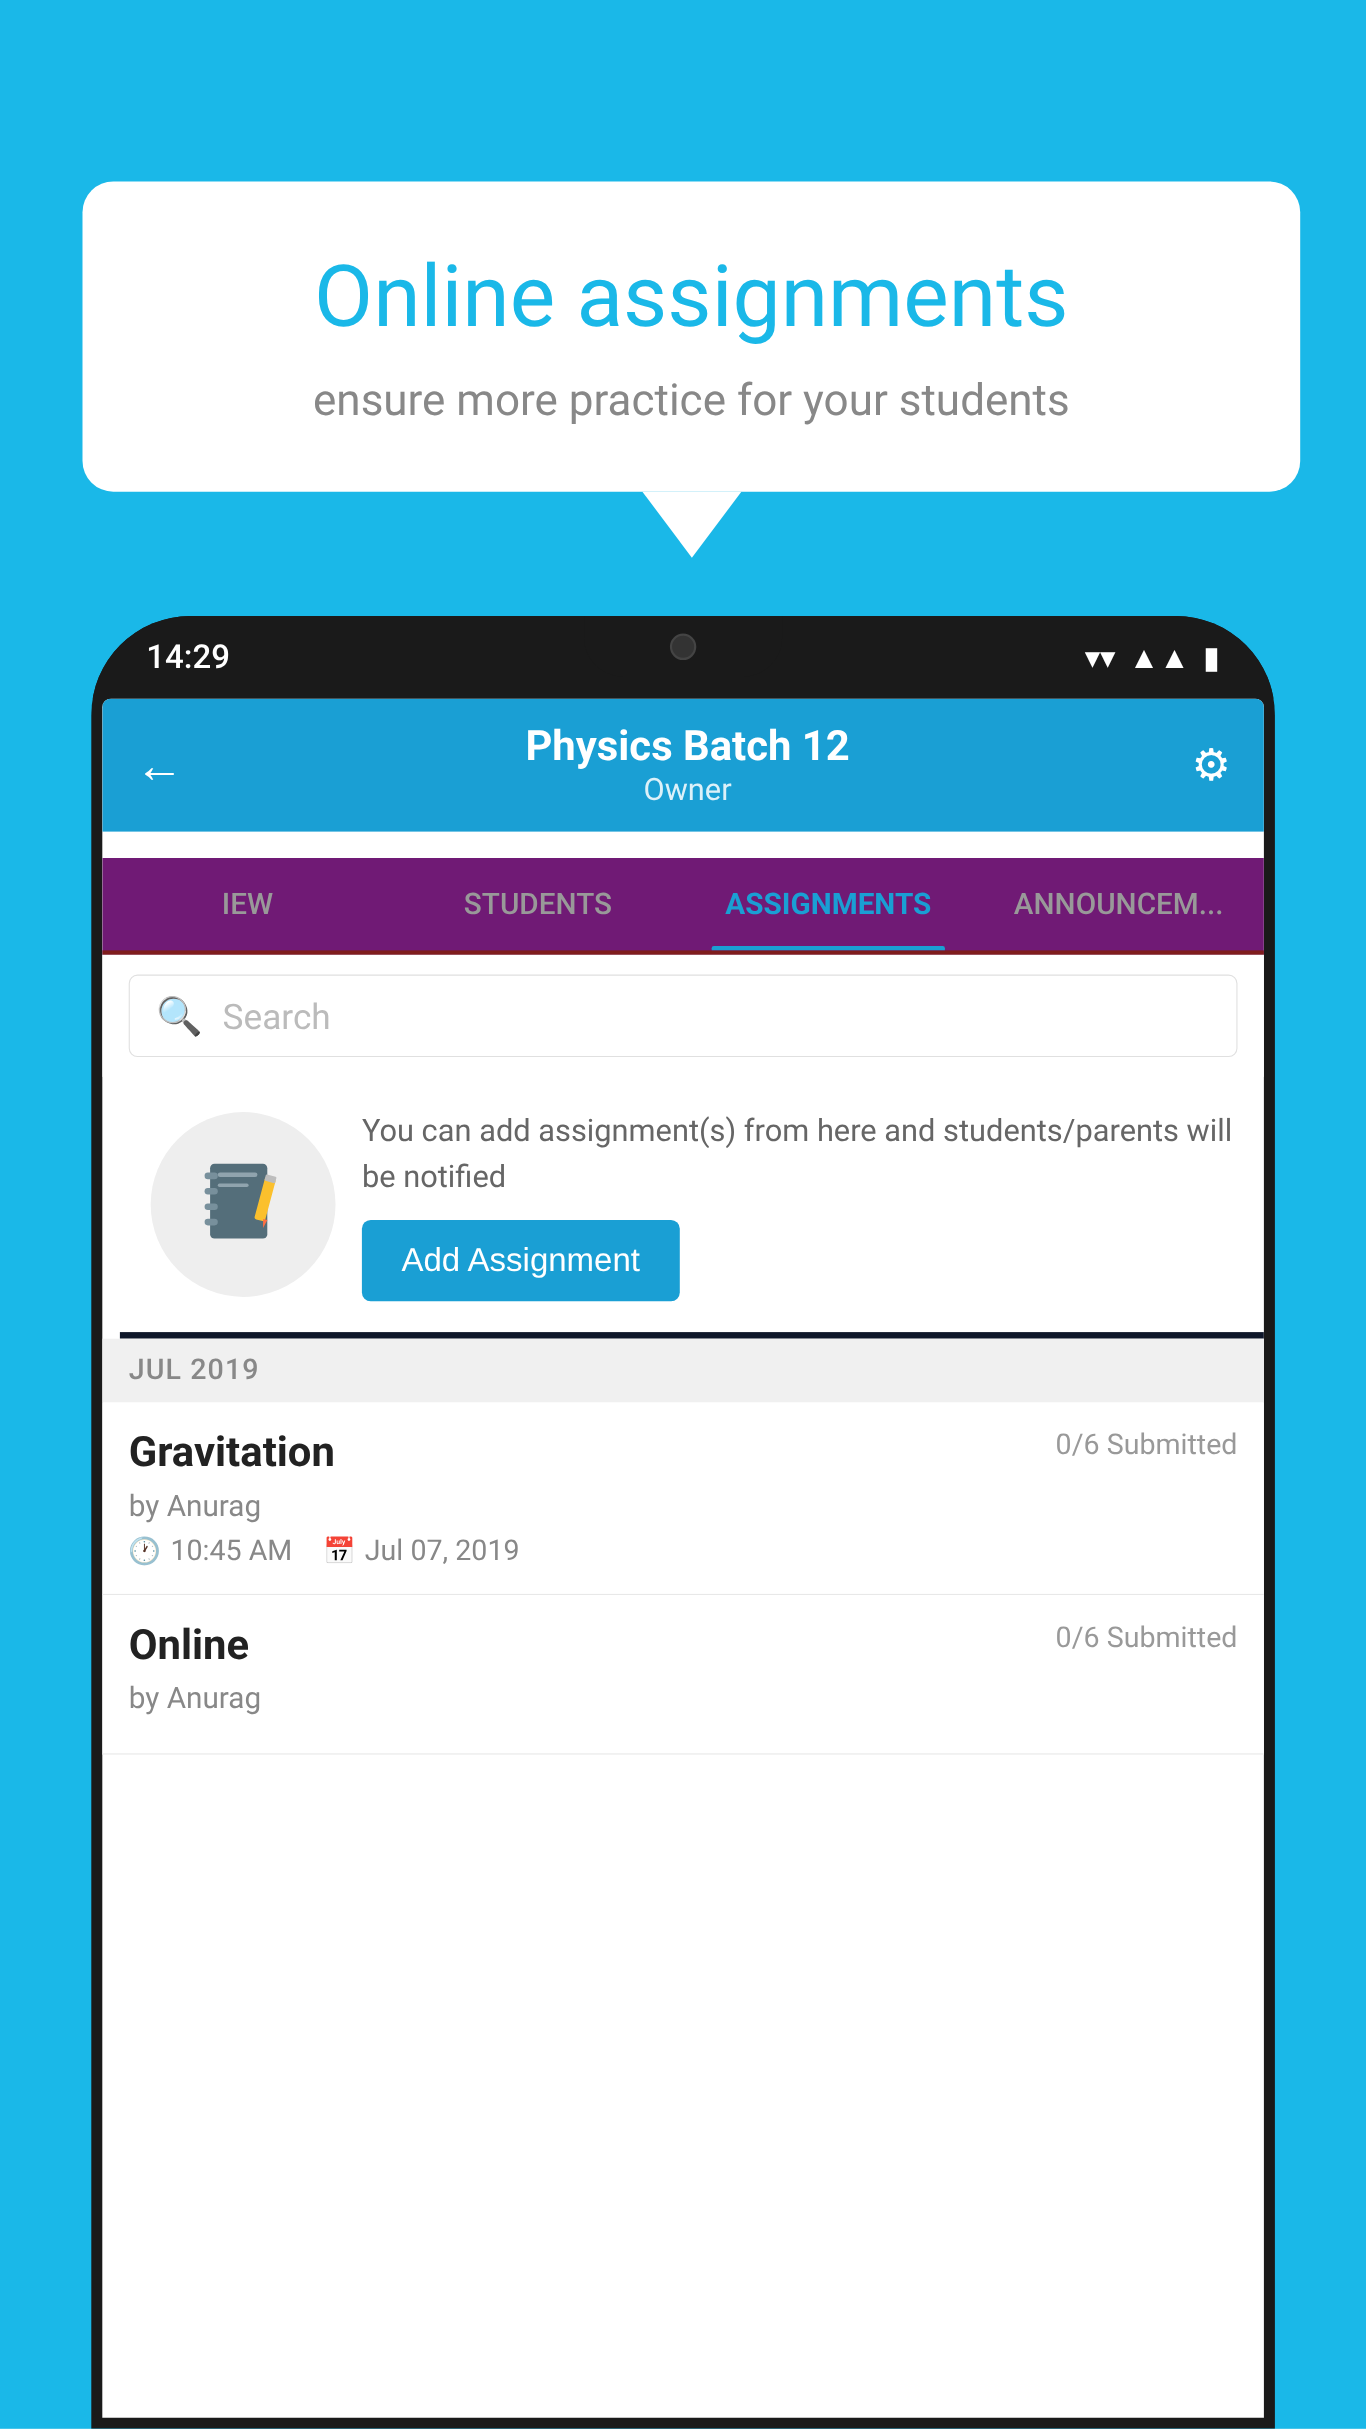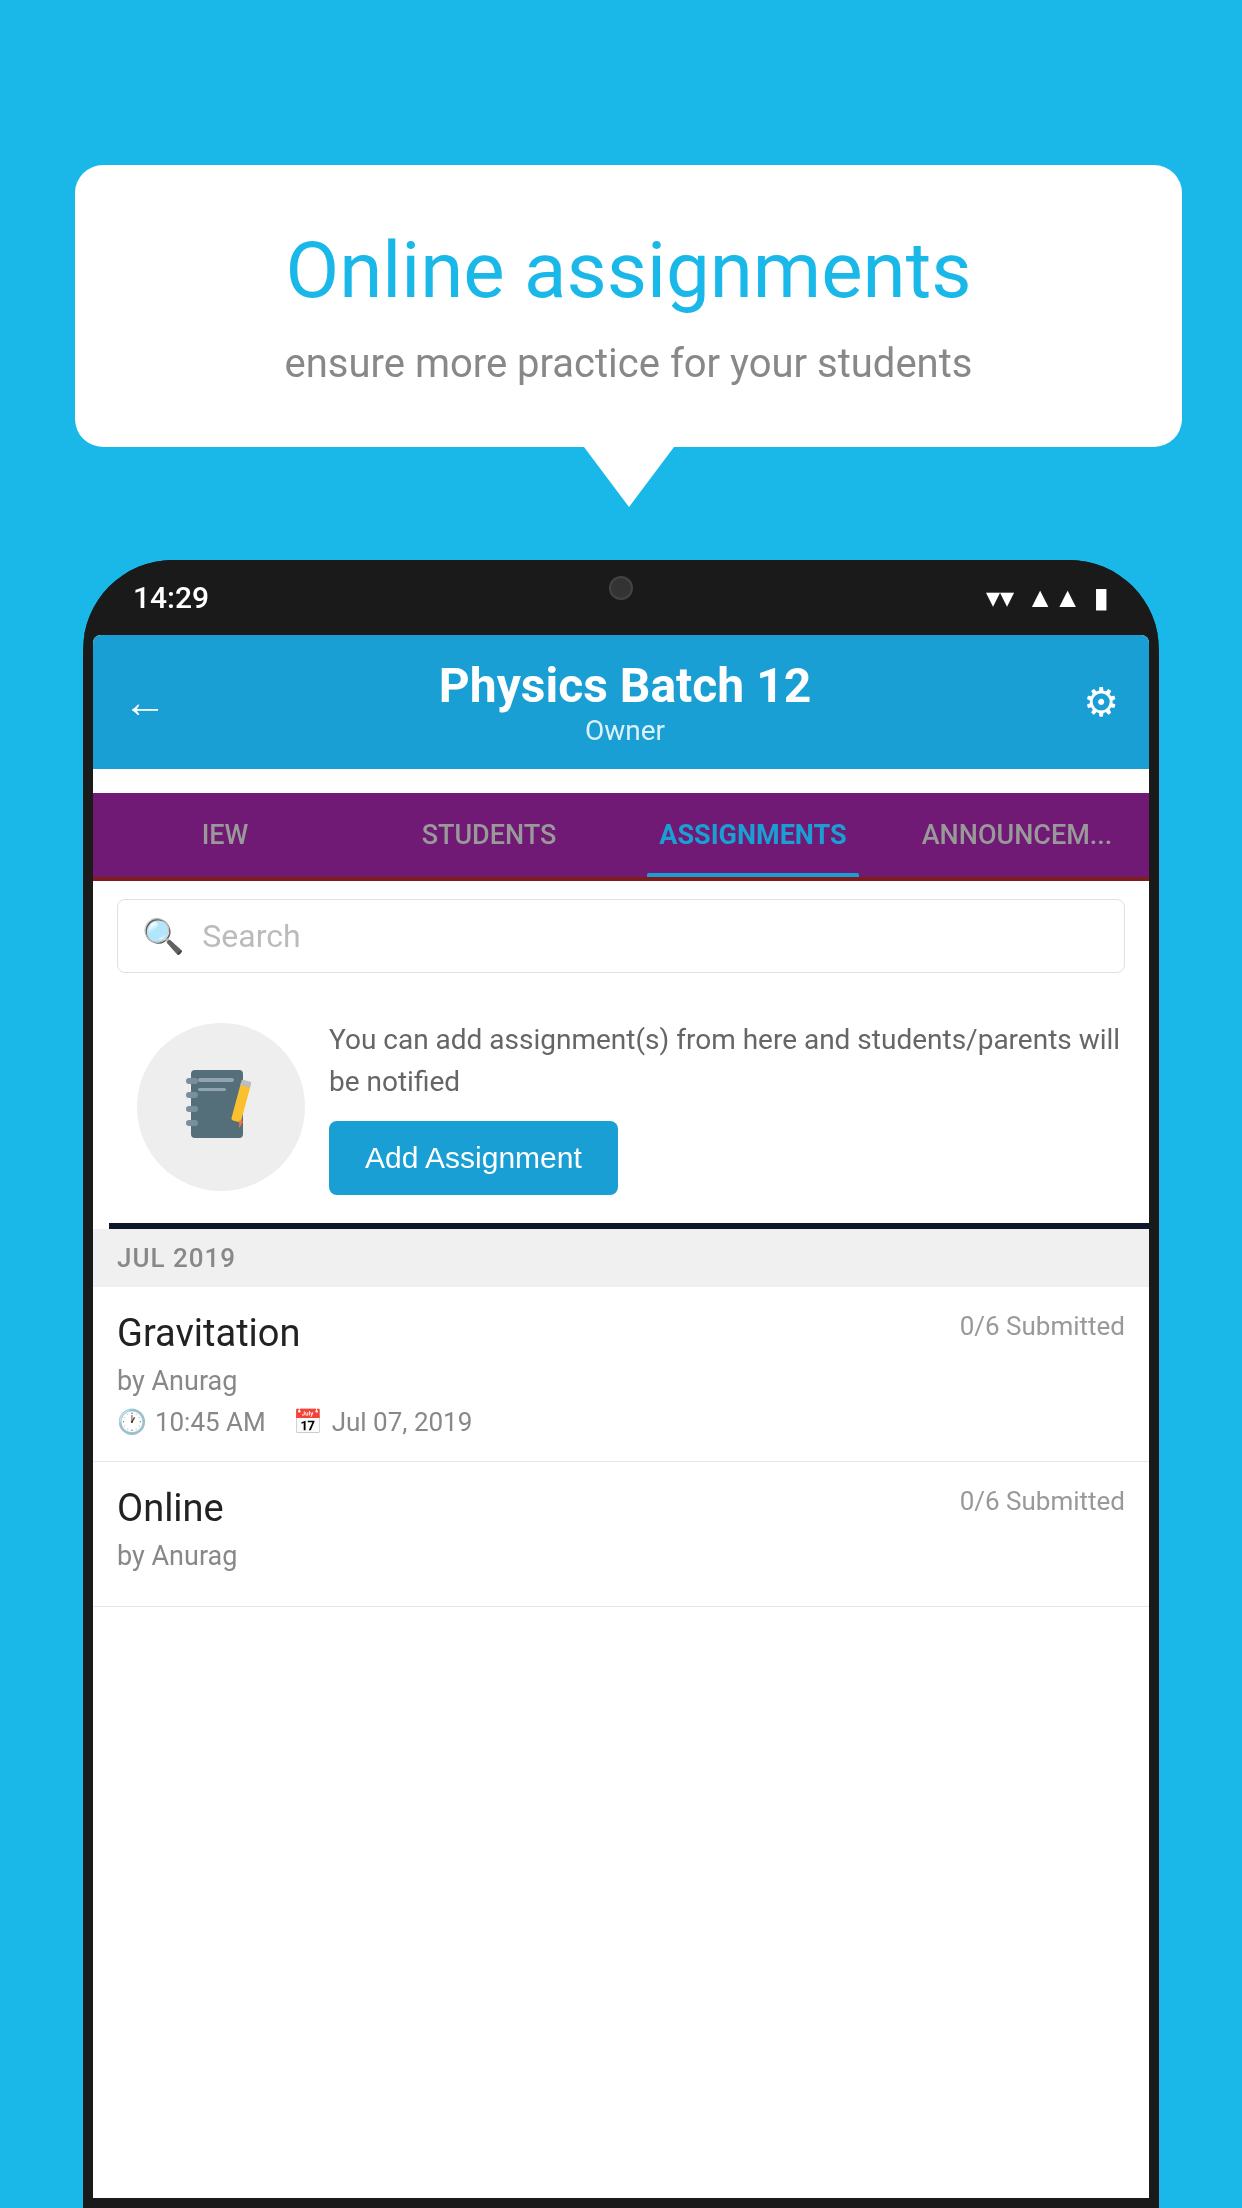--- a/index.html
+++ b/index.html
@@ -140,21 +140,21 @@
       font-size: 44px;
       cursor: pointer;
     }
 
     .header-title-area {
       text-align: center;
     }
 
     .header-title {
       color: white;
-      font-size: 48px;
+      font-size: 38px;
       font-weight: 700;
     }
 
     .header-subtitle {
       color: rgba(255,255,255,0.85);
       font-size: 28px;
       font-weight: 400;
     }
 
     .header-settings {
@@ -288,21 +288,21 @@
 
     .assignment-top-row {
       display: flex;
       justify-content: space-between;
       align-items: flex-start;
       margin-bottom: 10px;
     }
 
     .assignment-title {
       font-size: 38px;
-      font-weight: 400;
+      font-weight: 700;
       color: #222;
     }
 
     .assignment-submitted {
       color: #999;
       font-size: 26px;
     }
 
     .assignment-author {
       color: #888;

